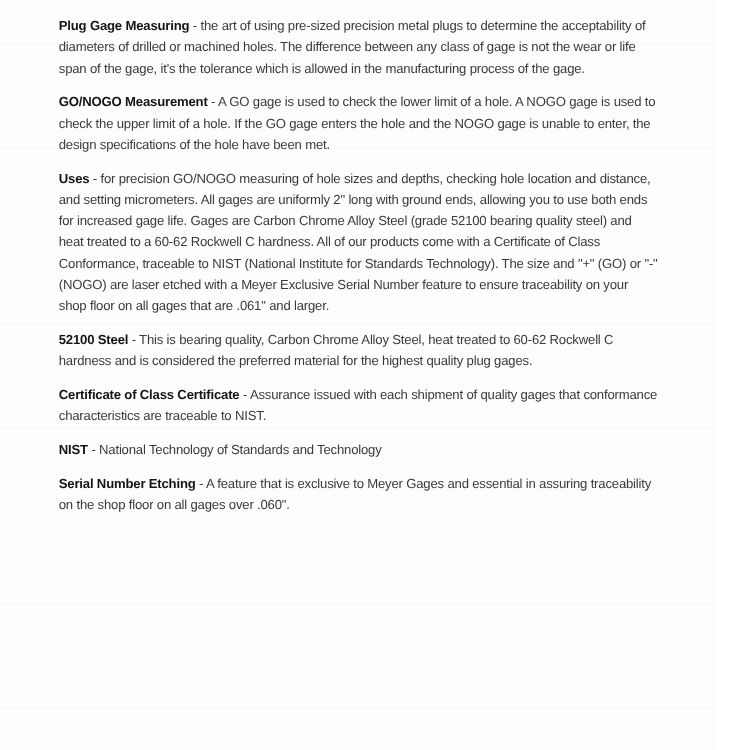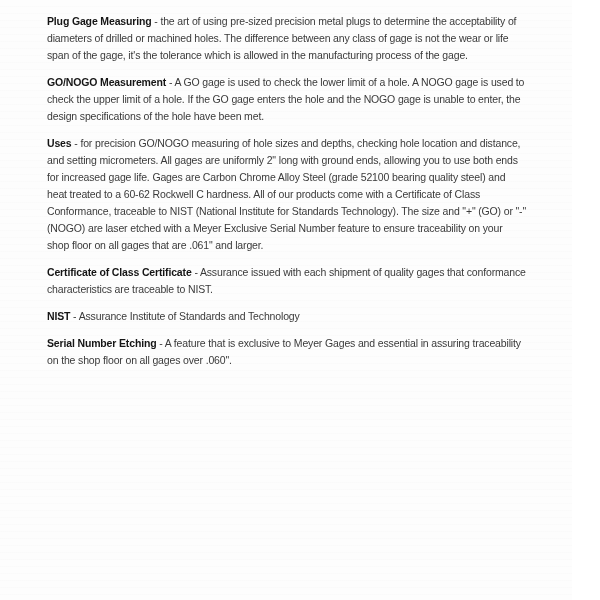--- a/index.html
+++ b/index.html
@@ -58,29 +58,33 @@
   <p class="entry">
     <b class="term">Uses</b>
     <span class="def">- for precision GO/NOGO measuring of hole sizes and depths, checking hole location and distance, and setting micrometers. All gages are uniformly 2" long with ground ends, allowing you to use both ends for increased gage life. Gages are Carbon Chrome Alloy Steel (grade 52100 bearing quality steel) and heat treated to a 60-62 Rockwell C hardness. All of our products come with a Certificate of Class Conformance, traceable to NIST (National Institute for Standards Technology). The size and "+" (GO) or "-" (NOGO) are laser etched with a Meyer Exclusive Serial Number feature to ensure traceability on your shop floor on all gages that are .061" and larger.</span>
   </p>
 
 
 
 
 
 
+  <p class="entry">
+    <b class="term">52100 Steel</b>
+    <span class="def">- This is bearing quality, Carbon Chrome Alloy Steel, heat treated to 60-62 Rockwell C hardness and is considered the preferred material for the highest quality plug gages.</span>
+  </p>
 
   <p class="entry">
     <b class="term">Certificate of Class Certificate</b>
     <span class="def">- Assurance issued with each shipment of quality gages that conformance characteristics are traceable to NIST.</span>
   </p>
 
   <p class="entry">
     <b class="term">NIST</b>
-    <span class="def">- Assurance Institute of Standards and Technology</span>
+    <span class="def">- National Technology of Standards and Technology</span>
   </p>
 
   <p class="entry">
     <b class="term">Serial Number Etching</b>
     <span class="def">- A feature that is exclusive to Meyer Gages and essential in assuring traceability on the shop floor on all gages over .060".</span>
   </p>
 
 </div>
 
 </body></html>

